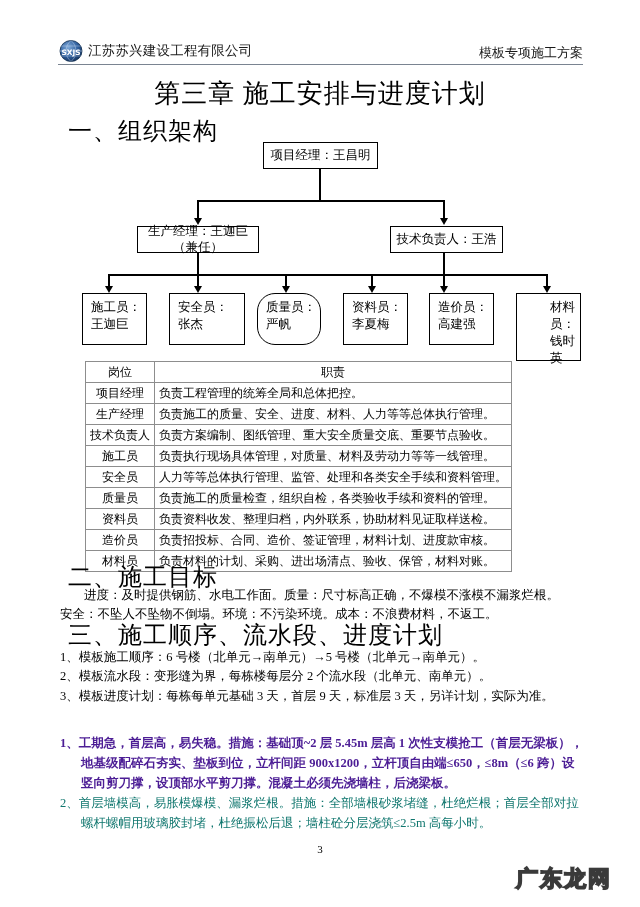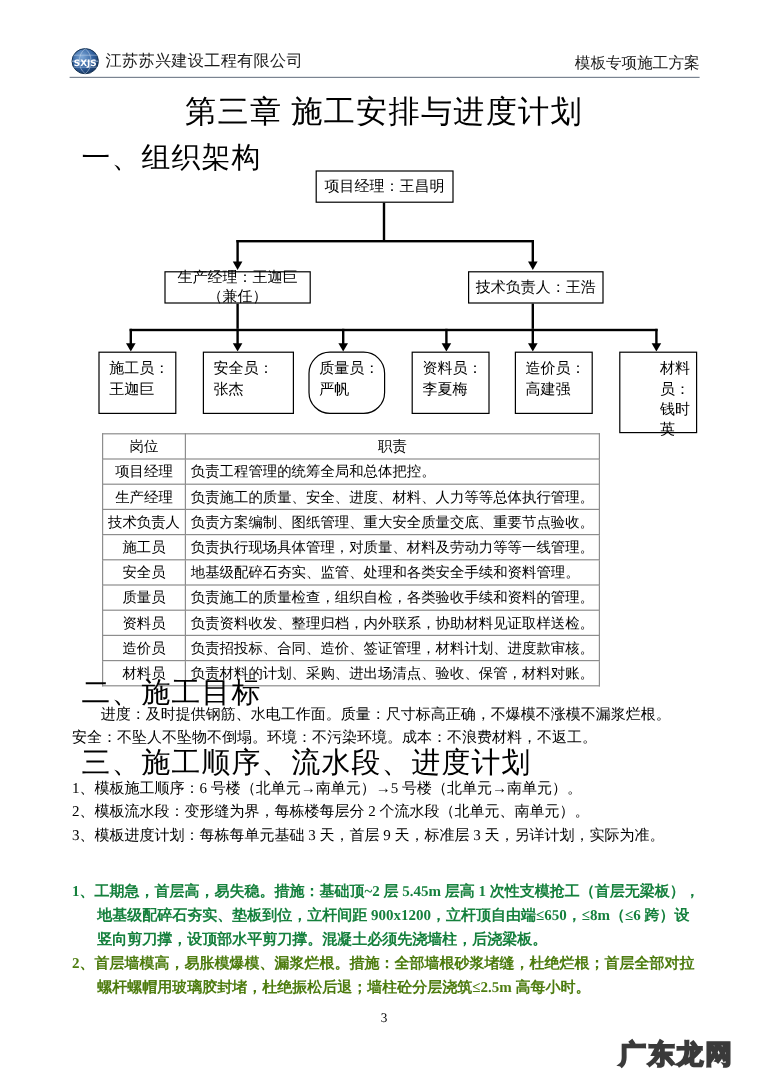--- a/index.html
+++ b/index.html
@@ -82,22 +82,22 @@
   .para{
     position:absolute;left:60px;width:520px;
     font-size:12.5px;line-height:1.55;color:#000;
   }
   .para .ind{text-indent:24px;}
   #p-goal{top:586px;}
   #p-seq{top:648px;}
   .numline{display:block;}
   .hang{padding-left:21px;text-indent:-21px;}
   #p-key{top:733px;width:525px;line-height:1.6;}
-  .red{color:#15803d;font-weight:bold;}
-  .blk{color:#4d7c0f;font-weight:bold;}
+  .red{color:#4c1d95;font-weight:bold;}
+  .blk{color:#0f766e;font-weight:normal;}
 
   
   .pageno{
     position:absolute;left:0;top:843px;width:640px;text-align:center;
     font-size:11px;color:#000;
   }
   .watermark{
     position:absolute;right:28px;top:864px;
     font-family:"DejaVu Sans","Liberation Sans",sans-serif;
     font-size:22px;font-weight:bold;letter-spacing:2px;
@@ -231,21 +231,21 @@
       <tr>
           <td class="c1">技术负责人</td>
           <td class="c2">负责方案编制、图纸管理、重大安全质量交底、重要节点验收。</td>
         </tr>
       <tr>
           <td class="c1">施工员</td>
           <td class="c2">负责执行现场具体管理，对质量、材料及劳动力等等一线管理。</td>
         </tr>
       <tr>
           <td class="c1">安全员</td>
-          <td class="c2">地基级配碎石夯实、监管、处理和各类安全手续和资料管理。</td>
+          <td class="c2">人力等等总体执行管理、监管、处理和各类安全手续和资料管理。</td>
         </tr>
       <tr>
           <td class="c1">质量员</td>
           <td class="c2">负责施工的质量检查，组织自检，各类验收手续和资料的管理。</td>
         </tr>
       <tr>
           <td class="c1">资料员</td>
           <td class="c2">负责资料收发、整理归档，内外联系，协助材料见证取样送检。</td>
         </tr>
       <tr>

